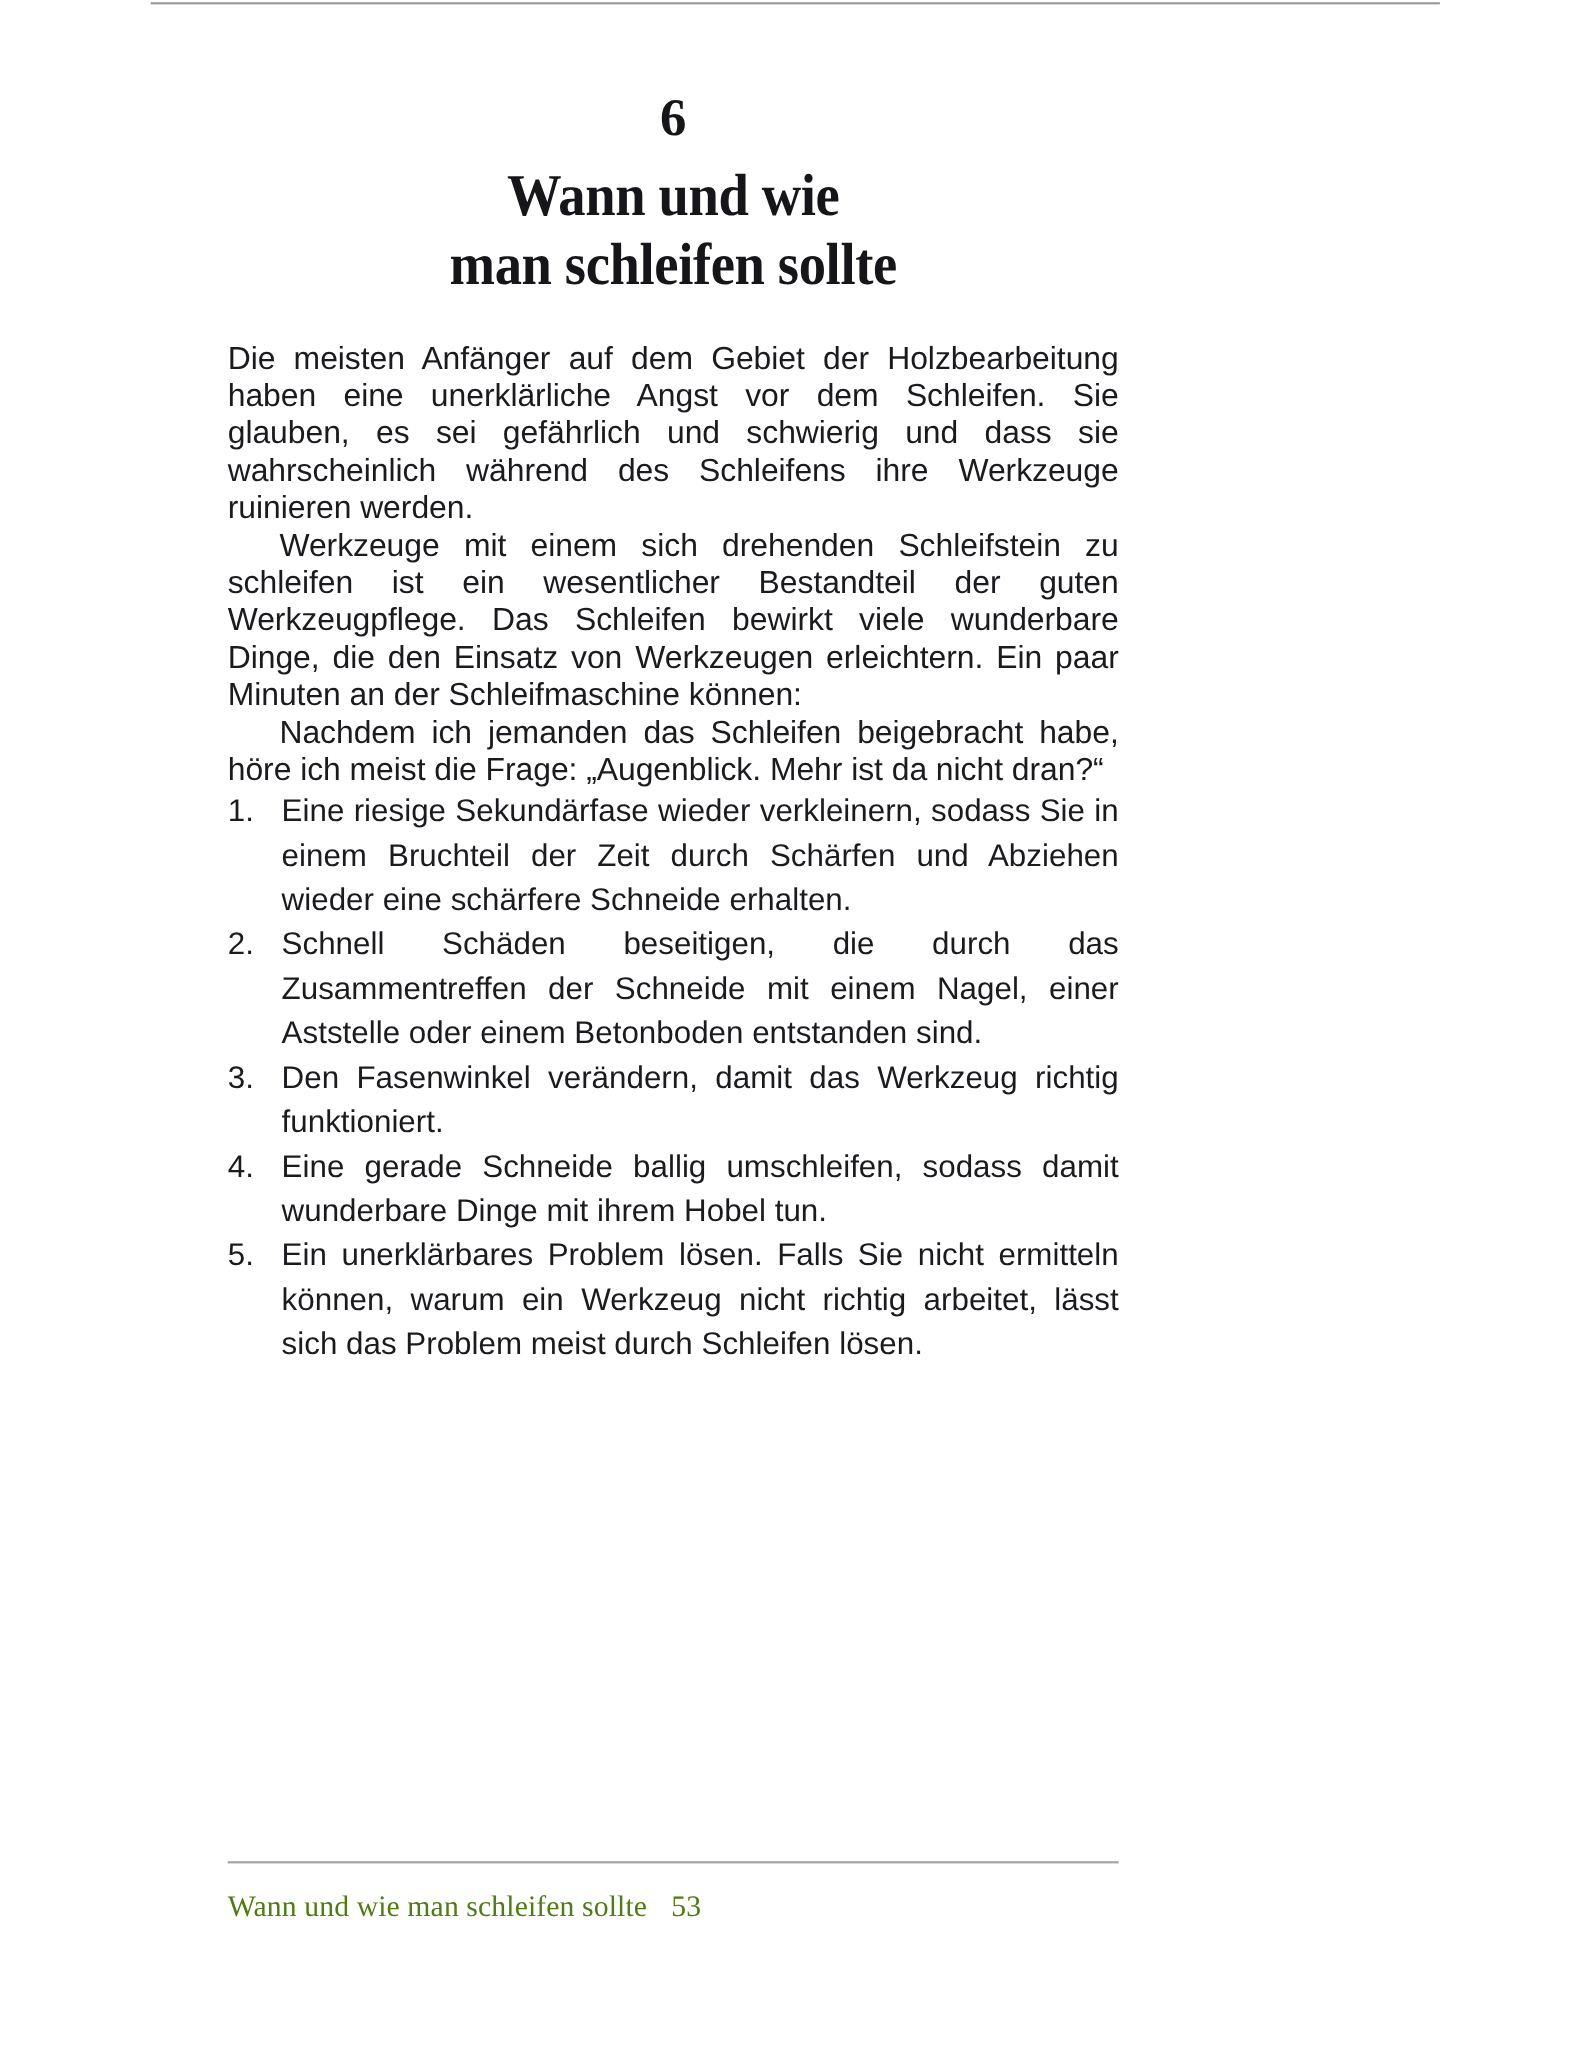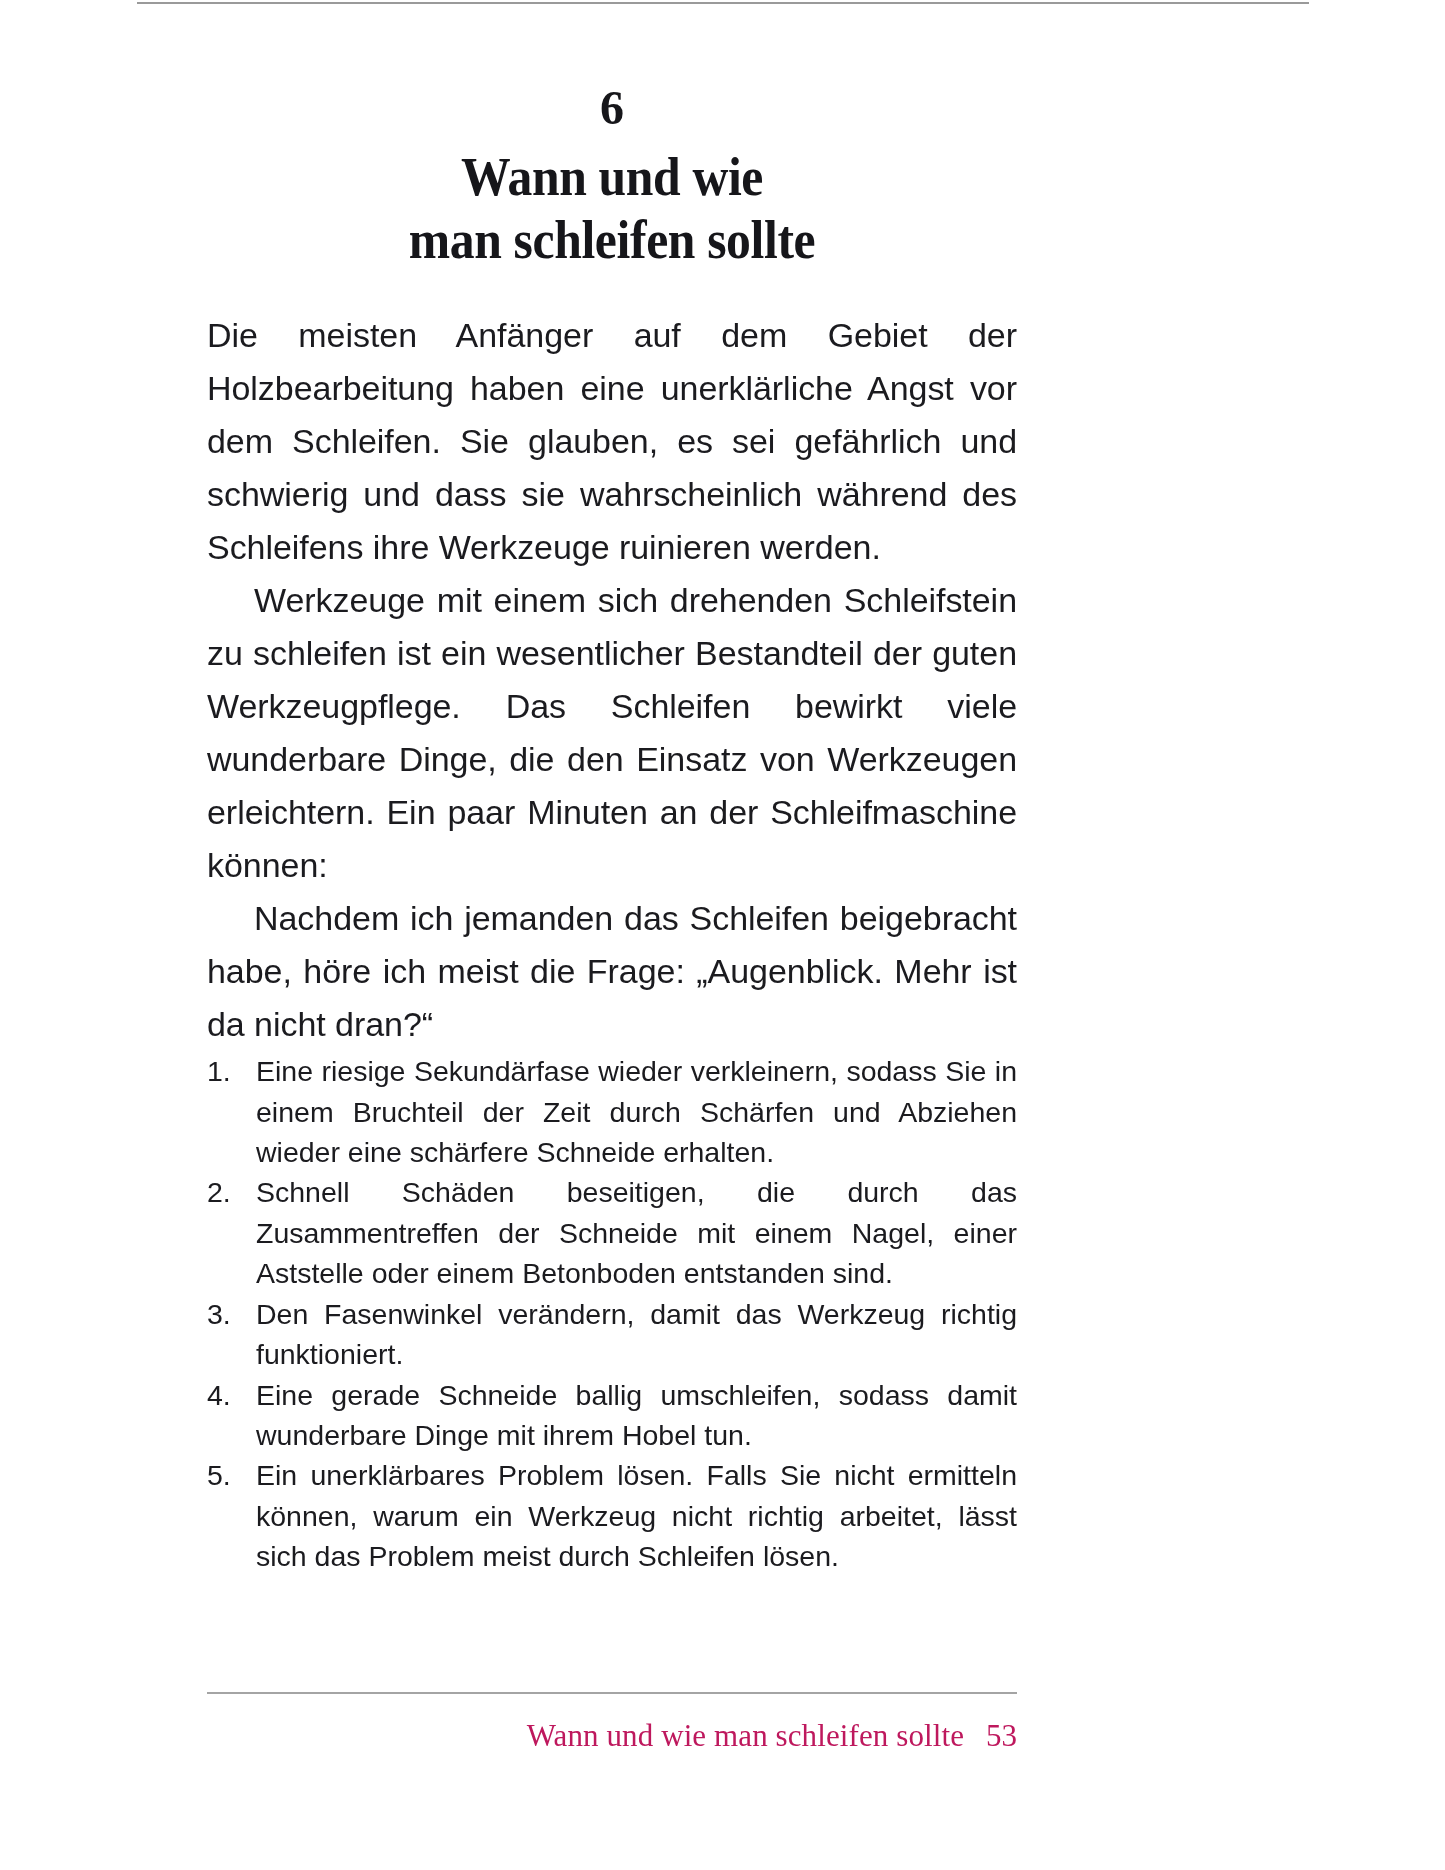--- a/index.html
+++ b/index.html
@@ -63,22 +63,22 @@
     letter-spacing: -0.4px;
   }
   .chapter-title .tl {
     display: block;
     white-space: nowrap;
   }
 
   
   .body-block {
     margin-top: 38px;
-    font-size: 34px;
-    line-height: 53px;
+    font-size: 29px;
+    line-height: 34px;
     text-align: justify;
     text-justify: inter-word;
     color: #1b1b1f;
     letter-spacing: -0.05px;
   }
   .body-block p {
     margin: 0;
     text-align: justify;
   }
   .body-block p.indent {
@@ -118,24 +118,23 @@
     top: 1692px;
     width: 810px;
     height: 2px;
     background: #a4a4a4;
   }
   .footer {
     position: absolute;
     left: 207px;
     top: 1718px;
     width: 810px;
-    text-align: right;
     font-family: "Liberation Serif", "DejaVu Serif", serif;
-    font-size: 31px;
-    color: #be185d;
+    font-size: 27px;
+    color: #4d7c0f;
     white-space: nowrap;
   }
   .footer .running-head { letter-spacing: 0.1px; }
   .footer .page-number { margin-left: 22px; }
 </style>
 </head>
 <body>
 
 <div class="page">
 

